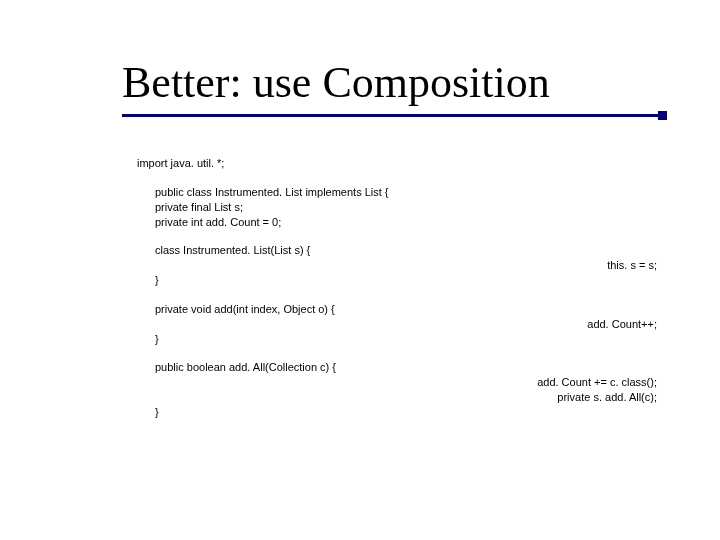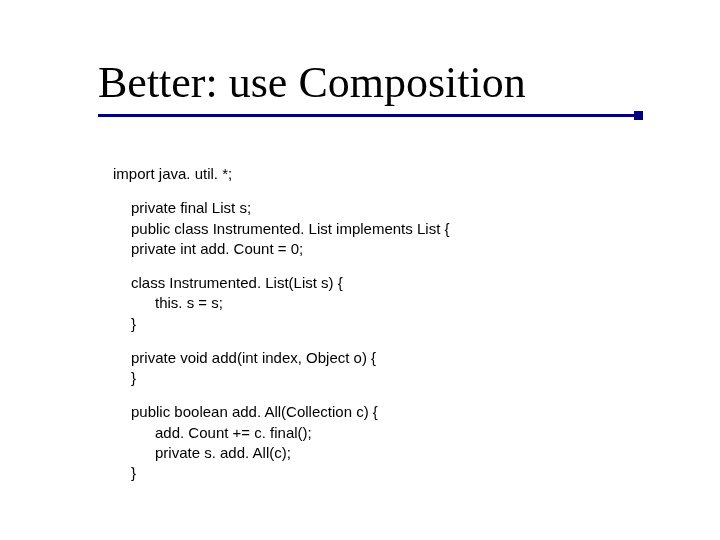--- a/index.html
+++ b/index.html
@@ -9,20 +9,21 @@
     height: 540px;
     background: #ffffff;
     font-family: Verdana, Geneva, sans-serif;
     overflow: hidden;
   }
   .slide {
     position: relative;
     width: 604px;
     height: 540px;
     box-sizing: border-box;
+    margin-left: 24px;
   }
   .title-block {
     position: absolute;
     left: 98px;
     top: 60px;
     right: 40px;
   }
   .title-text {
     font-family: "Times New Roman", Times, serif;
     font-size: 44px;
@@ -42,59 +43,60 @@
     position: absolute;
     left: 634px;
     top: 111px;
     width: 9px;
     height: 9px;
     background: #000080;
   }
   .code-block {
     position: absolute;
     left: 113px;
-    top: 164px;
+    top: 156px;
     width: 520px;
     font-family: Verdana, Geneva, sans-serif;
-    font-size: 15px;
+    font-size: 11px;
     color: #000000;
     line-height: 1.35;
   }
   .code-block .indent1 { padding-left: 18px; display: block; }
-  .code-block .indent2 { padding-left: 42px; display: block; }
+  .code-block .indent2 { padding-left: 42px; display: block; text-align: right; }
   .code-block .blank { display: block; height: 14px; }
 </style>
 </head>
 <body>
 
 <div class="slide">
 
   <div class="title-block">
     <span class="title-text">Better: use Composition</span>
   </div>
   <div class="title-underline"></div>
   <div class="title-square"></div>
 
   <div class="code-block">
     <span>import java. util. *;</span>
     <span class="blank"></span>
 
+    <span class="indent1">public class Instrumented. List implements List {</span>
     <span class="indent1">private final List s;</span>
-    <span class="indent1">public class Instrumented. List implements List {</span>
     <span class="indent1">private int add. Count = 0;</span>
     <span class="blank"></span>
 
     <span class="indent1">class Instrumented. List(List s) {</span>
     <span class="indent2">this. s = s;</span>
     <span class="indent1">}</span>
     <span class="blank"></span>
 
     <span class="indent1">private void add(int index, Object o) {</span>
+    <span class="indent2">add. Count++;</span>
     <span class="indent1">}</span>
     <span class="blank"></span>
 
     <span class="indent1">public boolean add. All(Collection c) {</span>
-    <span class="indent2">add. Count += c. final();</span>
+    <span class="indent2">add. Count += c. class();</span>
     <span class="indent2">private s. add. All(c);</span>
     <span class="indent1">}</span>
   </div>
 
 </div>
 
 </body></html>

